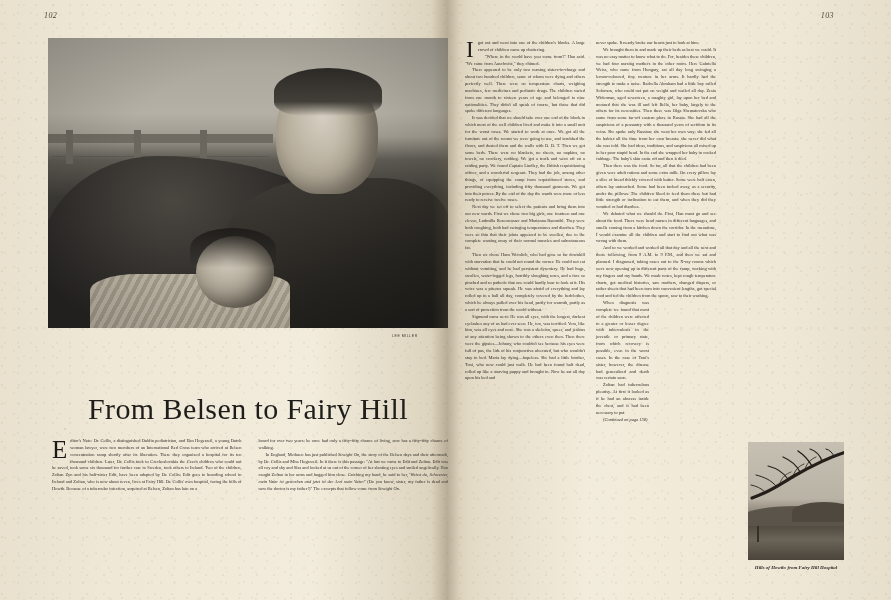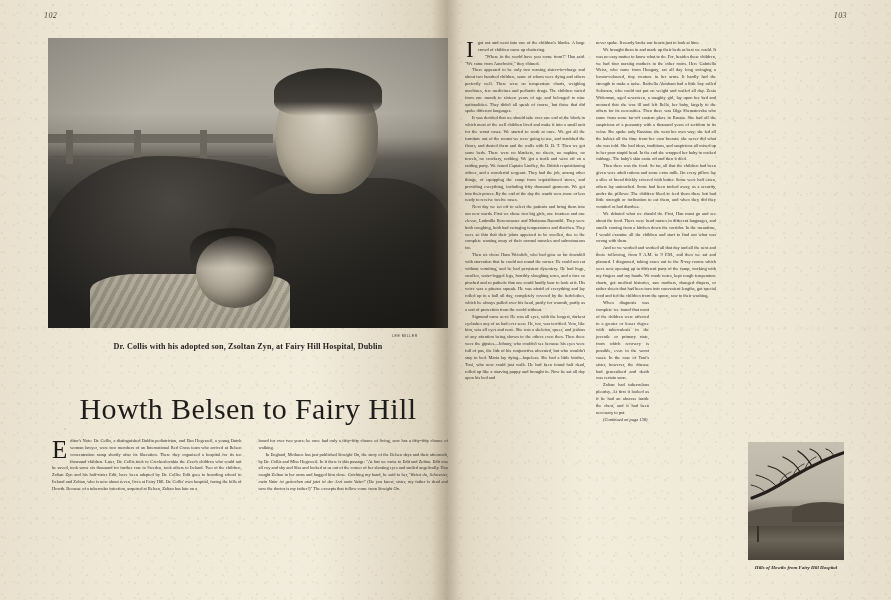--- a/index.html
+++ b/index.html
@@ -47,21 +47,21 @@
   .folio {
     position: absolute;
     top: 11px;
     font-family: "Liberation Serif", serif;
     font-style: italic;
     font-size: 8px;
     letter-spacing: .4px;
     color: #4b453c;
   }
   .folio-left  { left: 44px; }
-  .folio-right { right: 44px; font-style: italic; }
+  .folio-right { right: 57px; font-style: italic; }
 
   
   .photo-main {
     position: absolute;
     left: 48px;
     top: 38px;
     width: 400px;
     height: 290px;
     overflow: hidden;
     background: #8e8a81;
@@ -371,23 +371,22 @@
     <div class="man-body"></div>
     <div class="man-head"></div>
     <div class="man-hair"></div>
     <div class="child-gown"></div>
     <div class="child-head"></div>
     <div class="child-hair"></div>
     <div class="halftone"></div>
     <div class="vignette"></div>
   </div>
   <div class="photo-credit">LEE MILLER</div>
-  <div class="caption-main">Dr. Collis with his adopted son, Zsoltan Zyn, at Fairy Hill Hospital, Dublin</div>
-
-  <h1 class="headline">Howth Belsen to Fairy Hill</h1>
+
+  <h1 class="headline">From Belsen to Fairy Hill</h1>
 
   <div class="cols intro-cols">
     <div class="col">
       <span class="dropcap">E</span>
       <p class="noind">ditor's Note: Dr. Collis, a distinguished Dublin pediatrician, and Han Hogerzeil, a young Dutch woman lawyer, were two members of an International Red Cross team who arrived at Belsen concentration camp shortly after its liberation. There they organized a hospital for its ten thousand children. Later, Dr. Collis took to Czechoslovakia the Czech children who could not be saved, took some six thousand for further care to Sweden, took others to Ireland. Two of the children, Zoltan Zyn and his half-sister Edit, have been adopted by Dr. Collis; Edit goes to boarding school in Ireland and Zoltan, who is now about seven, lives at Fairy Hill. Dr. Collis' own hospital, facing the hills of Howth. Because of a tubercular infection, acquired at Belsen, Zoltan has lain on a</p>
     </div>
     <div class="col">
       <p class="noind">board for over two years; he once had only a fifty-fifty chance of living, now has a fifty-fifty chance of walking.</p>
       <p><span>In England, Methuen has just published </span><i>Straight On,</i><span> the story of the Belsen days and their aftermath, by Dr. Collis and Miss Hogerzeil. In it there is this passage: "At last we came to Edit and Zoltan. Edit was all coy and shy and Slas and looked at us out of the corner of her slanting eyes and smiled angelically. Han caught Zoltan in her arms and hugged him close. Catching my hand, he said to her, '</span><i>Weisst du, Schwester, mein Vater ist gestorben und jetzt ist der Arzt mein Vater!</i><span>' (Do you know, sister, my father is dead and now the doctor is my father!)" The excerpts that follow come from </span><i>Straight On.</i></p>
     </div>

